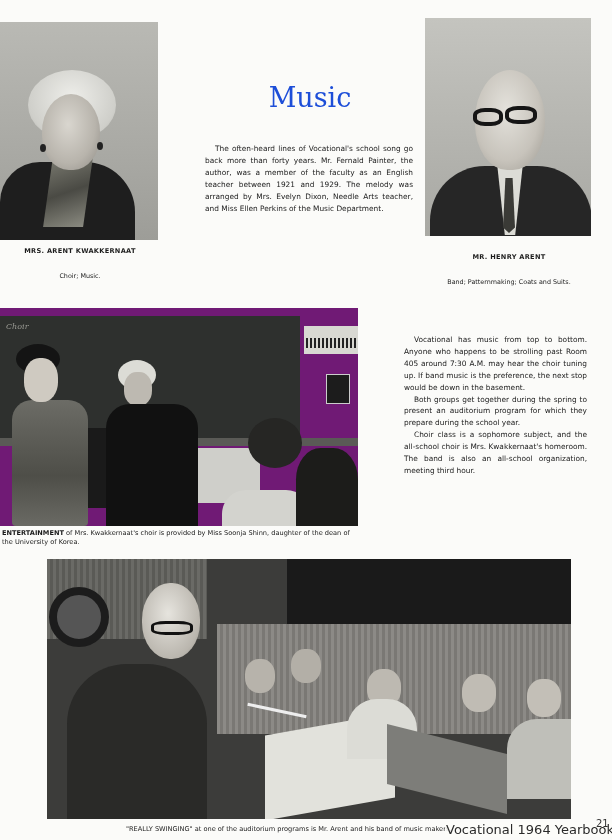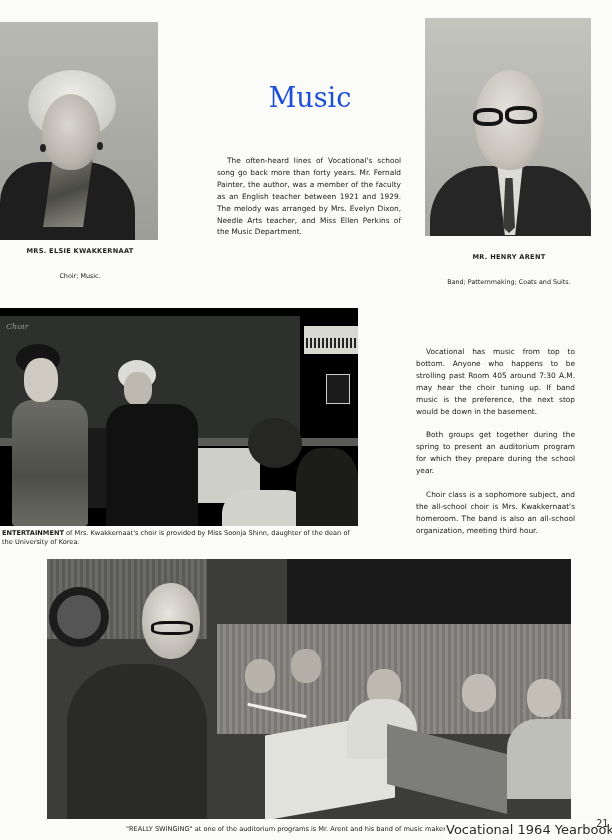--- a/index.html
+++ b/index.html
@@ -40,26 +40,26 @@
   .cap-sub { font-size: 6.4px; line-height: 9px; margin-top: 16px; }
 
   #title {
     left: 200px; top: 82px; width: 220px; text-align: center;
     font-family: "DejaVu Serif", serif; font-size: 27px; color: #1d4ed8;
   }
   .body-text {
     position: absolute; font-size: 7.4px; line-height: 11.9px;
     text-align: justify; color: #1a1a1a;
   }
-  .body-text p { margin: 12px; text-indent: 10px; }
+  .body-text p { margin: 0; text-indent: 10px; }
 
   
   #choir-photo {
     left: 0; top: 308px; width: 358px; height: 218px;
-    background: #000000;
+    background: #701a75;
   }
   .chalkboard { position: absolute; background: #2e302e; }
   .caption-left {
     position: absolute; font-size: 6.6px; line-height: 9px; color: #1a1a1a;
   }
   .caption-left b { font-weight: bold; }
 
   
   #band-photo {
     left: 47px; top: 559px; width: 524px; height: 260px;
@@ -82,21 +82,21 @@
 
 <div id="portrait-left" class="photo">
   <div class="coat" style="left:0;top:140px;width:135px;height:80px;border-radius:40px 50px 0 0;"></div>
   <div class="abs" style="left:48px;top:135px;width:40px;height:70px;background:linear-gradient(160deg,#7a7a70,#4a4a44,#8a8a80);transform:skewX(-8deg);"></div>
   <div class="hair" style="left:28px;top:48px;width:88px;height:70px;"></div>
   <div class="head" style="left:42px;top:72px;width:58px;height:76px;"></div>
   <div class="abs" style="left:40px;top:122px;width:6px;height:8px;border-radius:50%;background:#222;"></div>
   <div class="abs" style="left:97px;top:120px;width:6px;height:8px;border-radius:50%;background:#222;"></div>
 </div>
 <div class="caption-center" style="left:0;top:247px;width:160px;">
-  <div class="cap-name">MRS. ELSIE KWAKKERNAAT</div>
+  <div class="cap-name">MRS. ARENT KWAKKERNAAT</div>
   <div class="cap-sub">Choir; Music.</div>
 </div>
 
 <div id="title" class="abs">Music</div>
 <div class="body-text" style="left:205px;top:143px;width:208px;">
   <p>The often-heard lines of Vocational's school song go back more than forty years. Mr. Fernald Painter, the author, was a member of the faculty as an English teacher between 1921 and 1929. The melody was arranged by Mrs. Evelyn Dixon, Needle Arts teacher, and Miss Ellen Perkins of the Music Department.</p>
 </div>
 
 <div id="portrait-right" class="photo">
   <div class="coat" style="left:5px;top:148px;width:162px;height:75px;border-radius:55px 55px 0 0;background:#262626;"></div>

